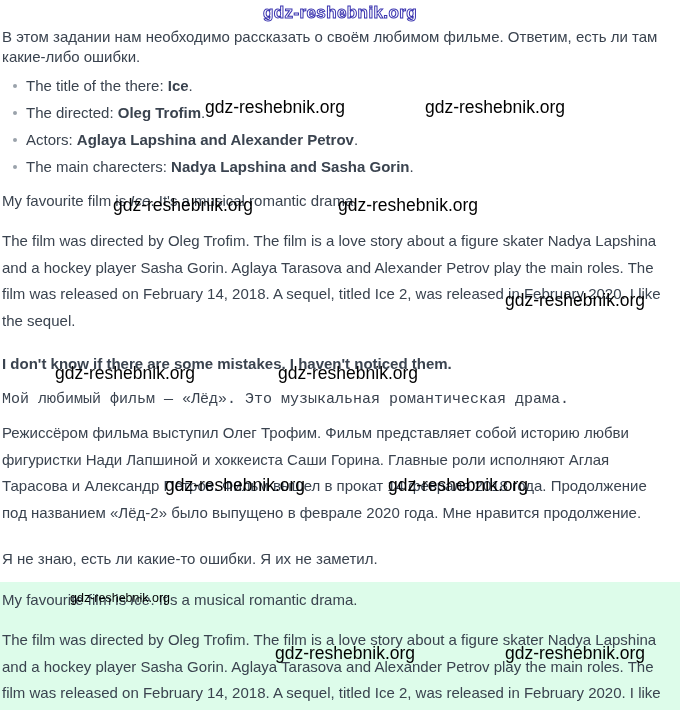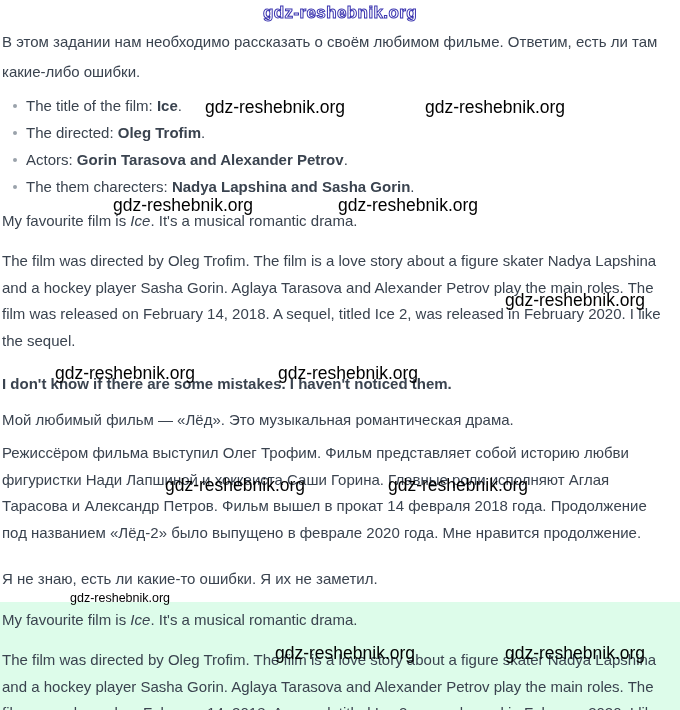--- a/index.html
+++ b/index.html
@@ -4,32 +4,32 @@
 <style>
   * { margin:0; padding:0; box-sizing:border-box; }
   html,body { background:#fff; }
   .page {
     position:relative; width:680px; height:710px; overflow:hidden;
     background:#fff; color:#3a434f;
     font-family:"Liberation Sans", sans-serif;
     font-size:15px;
   }
   .content { padding:27px 12px 0 2px; }
-  .intro { line-height:30px; }
+  .intro { line-height:20px; }
   ul.points { list-style:none; margin-top:5px; }
   ul.points li { position:relative; line-height:27px; padding-left:24px; }
   ul.points li::before {
     content:""; position:absolute; left:11px; top:12px;
     width:4px; height:4px; border-radius:50%; background:#9aa2ab;
   }
   ul.points strong { font-weight:700; }
   .fav { margin-top:7px; line-height:27px; }
   .para { margin-top:14px; line-height:26.5px; }
   .gap-big { margin-top:17px;font-weight:bold; }
-  .rusfav { margin-top:9px; }
+  .rusfav { margin-top:9px;font-family:Liberation Mono, monospace; }
   .ruspara { margin-top:7px; }
   .rusdont { margin-top:20px; }
   .highlight {
     margin:9px -12px 0 -2px;
     padding:5px 14px 26px 2px;
     background:#ddfcea;
     min-height:180px;
   }
   .highlight .para:first-child { margin-top:0; }
   
@@ -57,30 +57,30 @@
 <div class="page">
 
   <div class="wm-top">gdz-reshebnik.org</div>
 
   <div class="content">
 
     <p class="intro">В этом задании нам необходимо рассказать о своём любимом фильме. Ответим, есть ли там какие-либо ошибки.</p>
 
     <ul class="points">
       <li>
-        <span>The title of the film: </span><strong>Ice</strong><span>.</span>
+        <span>The title of the there: </span><strong>Ice</strong><span>.</span>
       </li>
       <li>
         <span>The directed: </span><strong>Oleg Trofim</strong><span>.</span>
       </li>
       <li>
-        <span>Actors: </span><strong>Gorin Tarasova and Alexander Petrov</strong><span>.</span>
+        <span>Actors: </span><strong>Aglaya Lapshina and Alexander Petrov</strong><span>.</span>
       </li>
       <li>
-        <span>The them charecters: </span><strong>Nadya Lapshina and Sasha Gorin</strong><span>.</span>
+        <span>The main charecters: </span><strong>Nadya Lapshina and Sasha Gorin</strong><span>.</span>
       </li>
     </ul>
 
     <p class="fav">
       <span>My favourite film is </span><em>Ice</em><span>. It's a musical romantic drama.</span>
     </p>
 
     <p class="para">The film was directed by Oleg Trofim. The film is a love story about a figure skater Nadya Lapshina and a hockey player Sasha Gorin. Aglaya Tarasova and Alexander Petrov play the main roles. The film was released on February 14, 2018. A sequel, titled Ice 2, was released in February 2020. I like the sequel.</p>
 
     <p class="para gap-big">I don't know if there are some mistakes. I haven't noticed them.</p>

